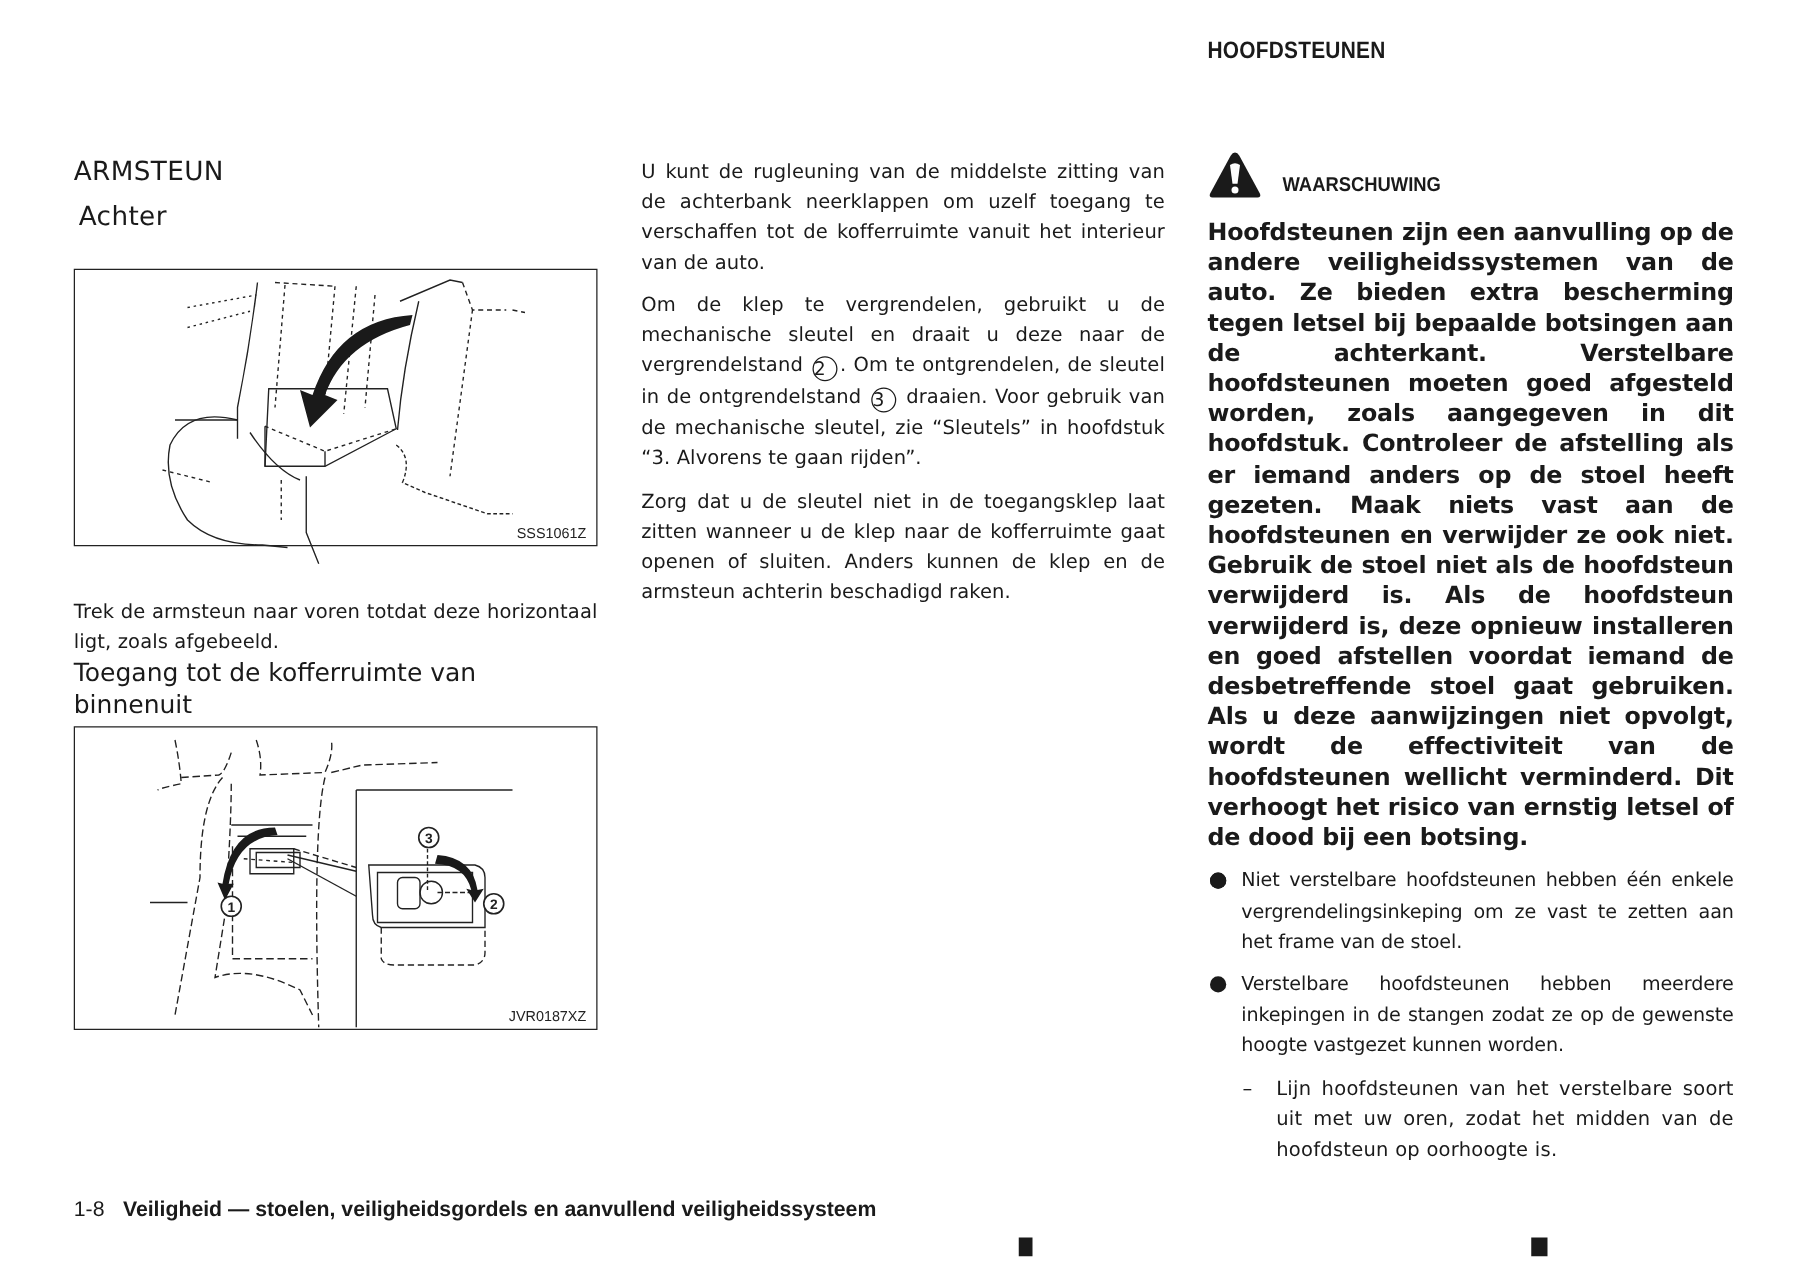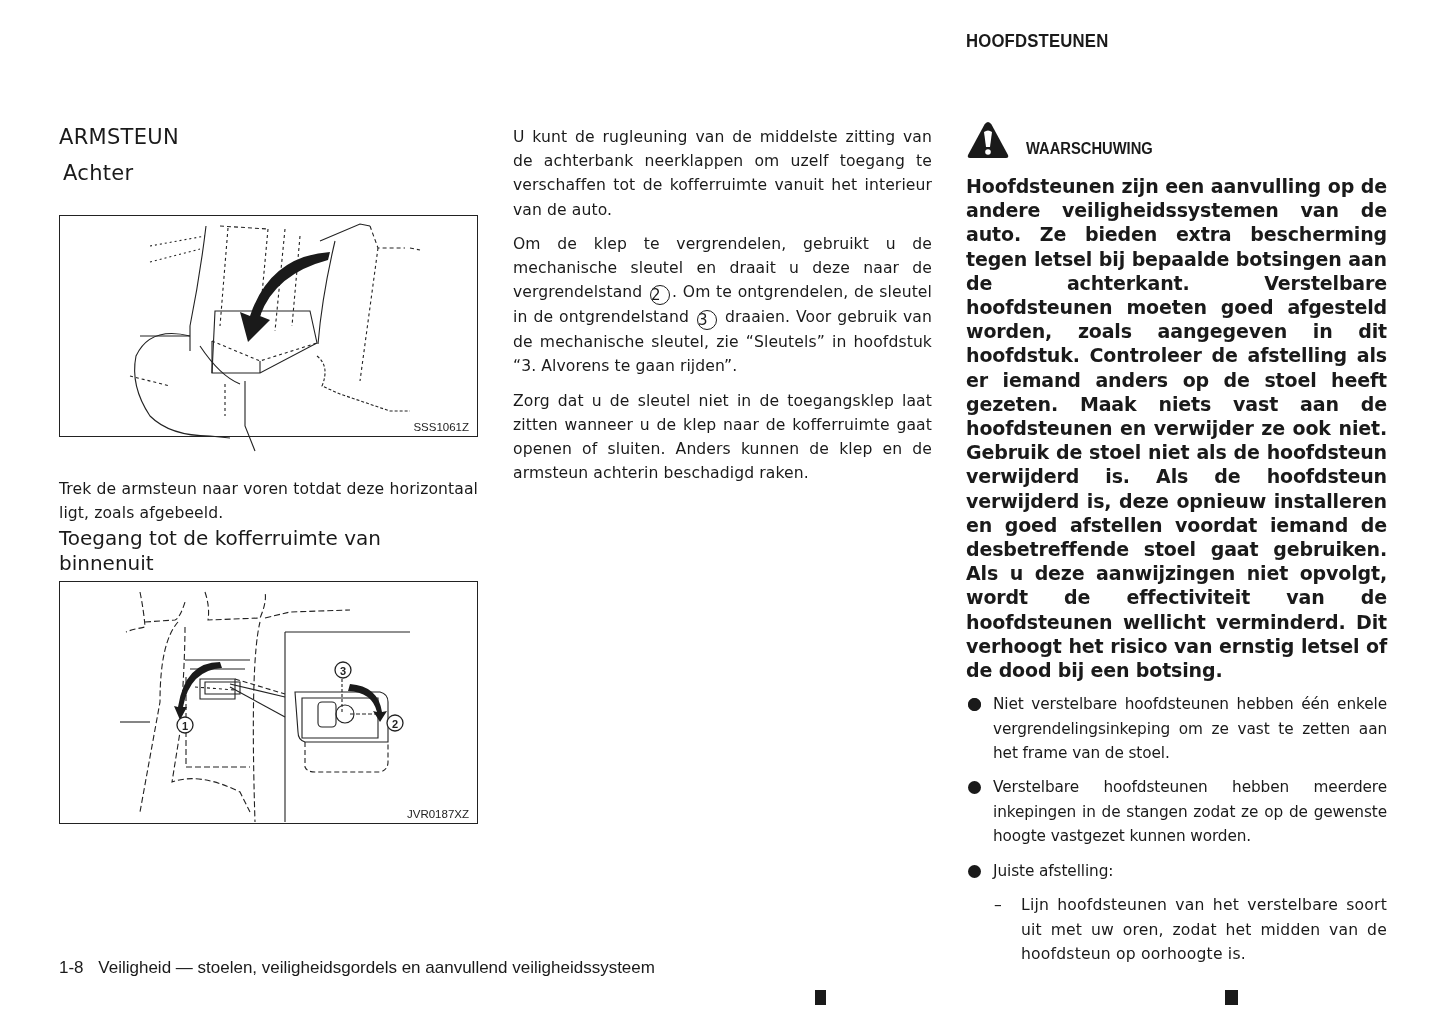--- a/index.html
+++ b/index.html
@@ -53,21 +53,21 @@
   .sub-item {
     position: relative; padding-left: 55px; font-size: 15.6px; line-height: 24.4px;
     text-align: justify; text-align-last: left; letter-spacing: 0.2px;
   }
   .sub-dash { position: absolute; left: 28px; top: 0; }
   .footer {
     position: absolute; left: 59px; top: 958px; font-size: 17px;
     font-family: "Liberation Sans", sans-serif;
   }
   .footer .pg { font-weight: normal; margin-right: 10px; }
-  .footer .chap { font-weight: normal; }
+  .footer .chap { font-weight: bold; }
   .marker { position: absolute; width: 11px; height: 15px; background: #1a1a1a; }
 </style>
 </head>
 <body>
 
 <div class="section-title">HOOFDSTEUNEN</div>
 
 <div class="abs h1" style="left:59px; top:125px;">ARMSTEUN</div>
 <div class="abs h1" style="left:63px; top:161px;">Achter</div>
 
@@ -164,21 +164,20 @@
       <circle cx="22" cy="32" r="2.8" fill="#fff"></circle>
     </svg>
     <span class="warn-label">WAARSCHUWING</span>
   </div>
   <div class="warn-body" style="margin-top:14px;">Hoofdsteunen zijn een aanvulling op de andere veiligheidssystemen van de auto. Ze bieden extra bescherming tegen letsel bij bepaalde botsingen aan de achterkant. Verstelbare hoofdsteunen moeten goed afgesteld worden, zoals aangegeven in dit hoofdstuk. Controleer de afstelling als er iemand anders op de stoel heeft gezeten. Maak niets vast aan de hoofdsteunen en verwijder ze ook niet. Gebruik de stoel niet als de hoofdsteun verwijderd is. Als de hoofdsteun verwijderd is, deze opnieuw installeren en goed afstellen voordat iemand de desbetreffende stoel gaat gebruiken. Als u deze aanwijzingen niet opvolgt, wordt de effectiviteit van de hoofdsteunen wellicht verminderd. Dit verhoogt het risico van ernstig letsel of de dood bij een botsing.</div>
 
   <ul class="bullet-list" style="margin-top:10px;">
     <li><span class="bullet-dot"></span></li>
     <li><span class="bullet-dot"></span><span>Niet verstelbare hoofdsteunen hebben één enkele vergrendelingsinkeping om ze vast te zetten aan het frame van de stoel.</span></li>
     <li><span class="bullet-dot"></span><span>Verstelbare hoofdsteunen hebben meerdere inkepingen in de stangen zodat ze op de gewenste hoogte vastgezet kunnen worden.</span></li>
-    <li><span class="bullet-dot"></span><span>Juiste afstelling:</span></li>
   </ul>
   <div class="sub-item" style="margin-top:2px;">
     <span class="sub-dash">–</span>
     <span>Lijn hoofdsteunen van het verstelbare soort uit met uw oren, zodat het midden van de hoofdsteun op oorhoogte is.</span>
   </div>
 </div>
 
 <div class="footer">
   <span class="pg">1-8</span>
   <span class="chap">Veiligheid — stoelen, veiligheidsgordels en aanvullend veiligheidssysteem</span>

